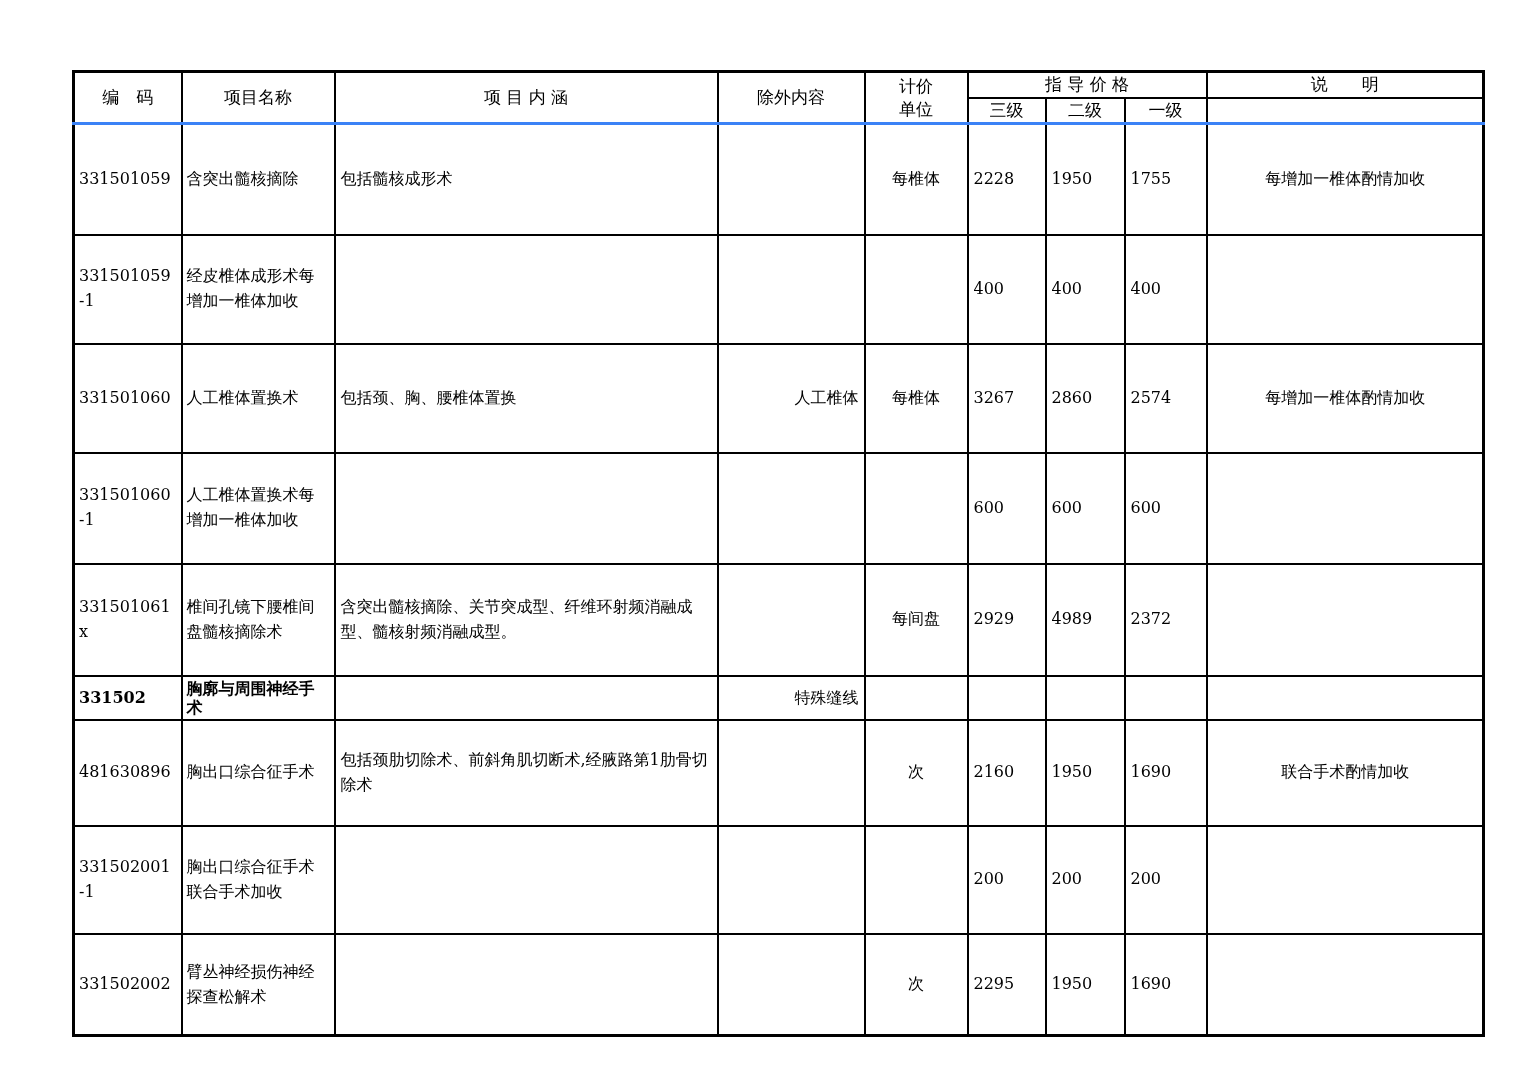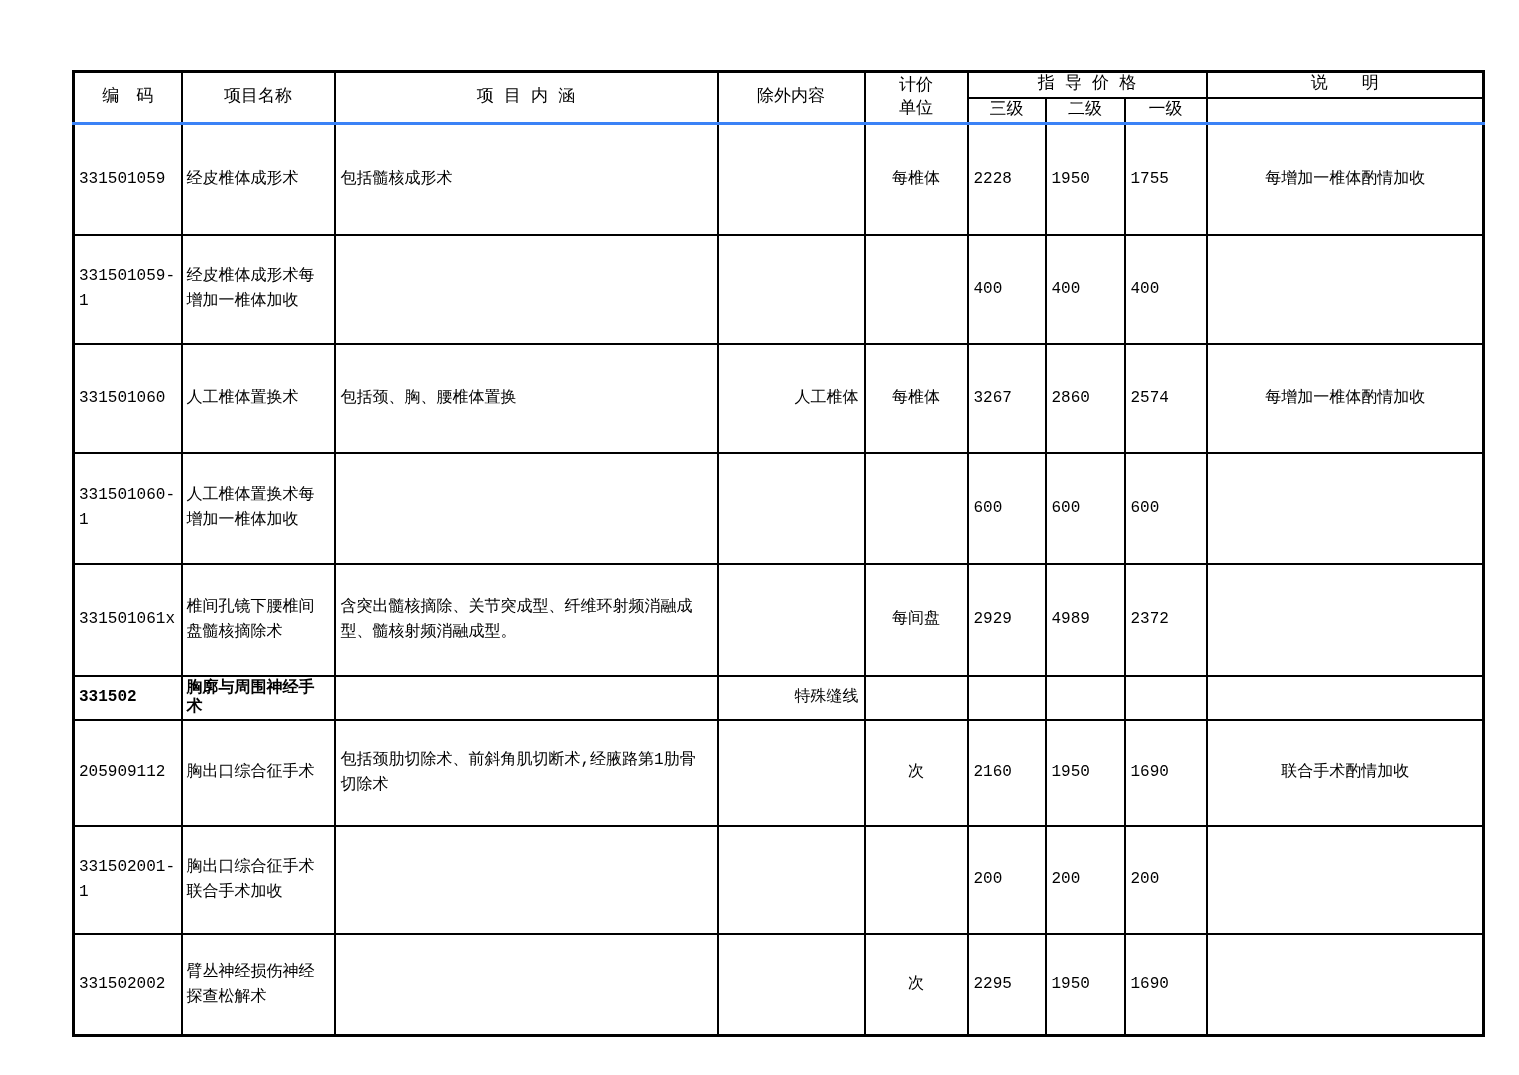--- a/index.html
+++ b/index.html
@@ -18,21 +18,20 @@
   .sheet {
     position: absolute;
     left: 72px;
     top: 70px;
   }
   table.fee-table {
     border-collapse: collapse;
     table-layout: fixed;
     width: 1410px;
     border: 3px solid #000;
-    font-family: Liberation Mono, monospace;
   }
   th, td {
     border: 2px solid #000;
     overflow: hidden;
     vertical-align: middle;
     word-break: break-all;
   }
   thead th {
     font-weight: normal;
     text-align: center;
@@ -106,21 +105,21 @@
       <tr>
         <th>三级</th>
         <th>二级</th>
         <th>一级</th>
         <th></th>
       </tr>
     </thead>
     <tbody>
         <tr>
     <td class="c-code">331501059</td>
-    <td class="c-name">经皮椎体成形术</td>
+    <td class="c-name">含突出髓核摘除</td>
     <td class="c-content">包括髓核成形术</td>
     <td class="c-excl"></td>
     <td class="c-unit">每椎体</td>
     <td class="c-price">2228</td>
     <td class="c-price">1950</td>
     <td class="c-price">1755</td>
     <td class="c-note">每增加一椎体酌情加收</td>
   </tr>
         <tr>
     <td class="c-code">331501059-1</td>
@@ -171,21 +170,21 @@
     <td class="c-name">胸廓与周围神经手术</td>
     <td class="c-content"></td>
     <td class="c-excl">特殊缝线</td>
     <td class="c-unit"></td>
     <td class="c-price"></td>
     <td class="c-price"></td>
     <td class="c-price"></td>
     <td class="c-note"></td>
   </tr>
         <tr>
-    <td class="c-code">205909112</td>
+    <td class="c-code">481630896</td>
     <td class="c-name">胸出口综合征手术</td>
     <td class="c-content">包括颈肋切除术、前斜角肌切断术,经腋路第1肋骨切除术</td>
     <td class="c-excl"></td>
     <td class="c-unit">次</td>
     <td class="c-price">2160</td>
     <td class="c-price">1950</td>
     <td class="c-price">1690</td>
     <td class="c-note">联合手术酌情加收</td>
   </tr>
         <tr>

